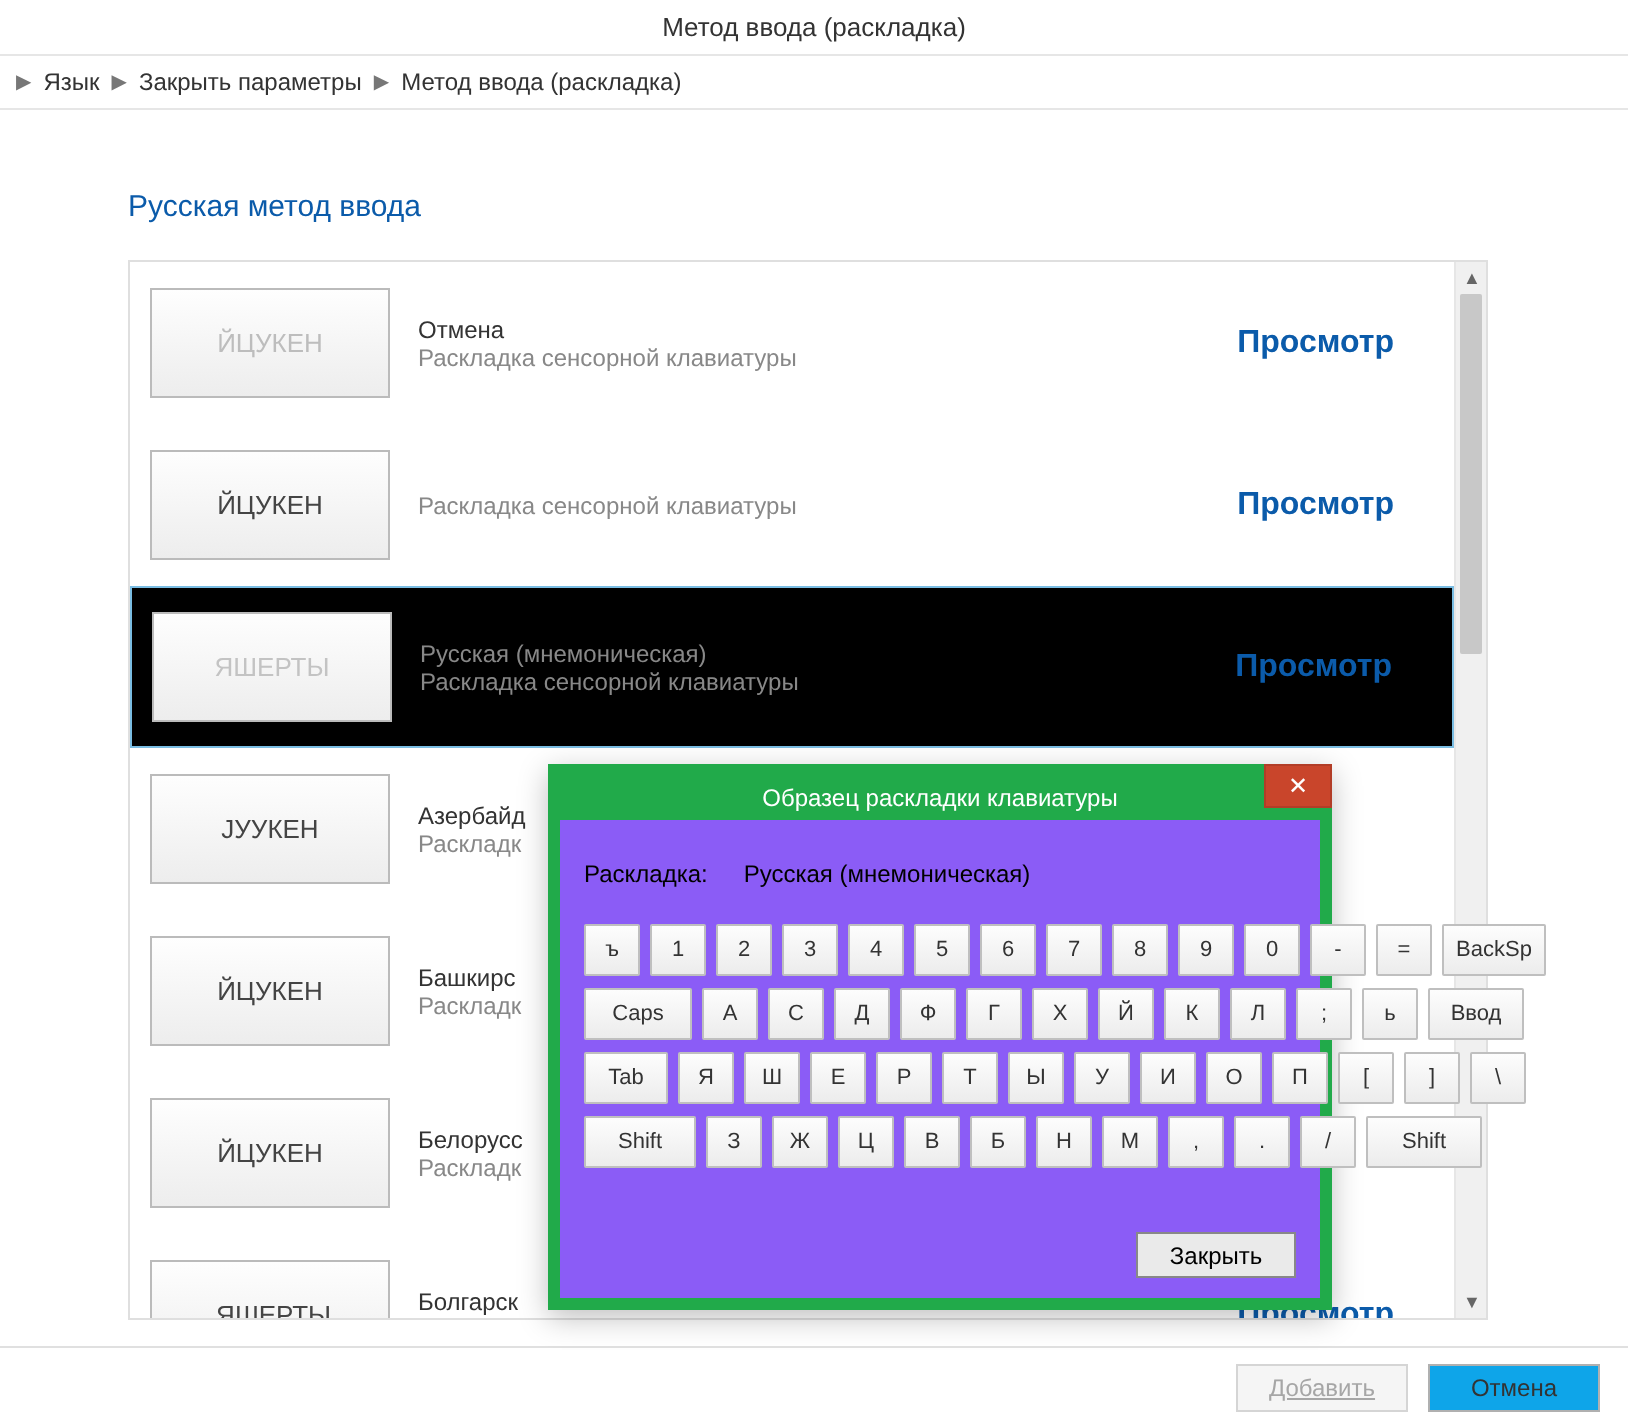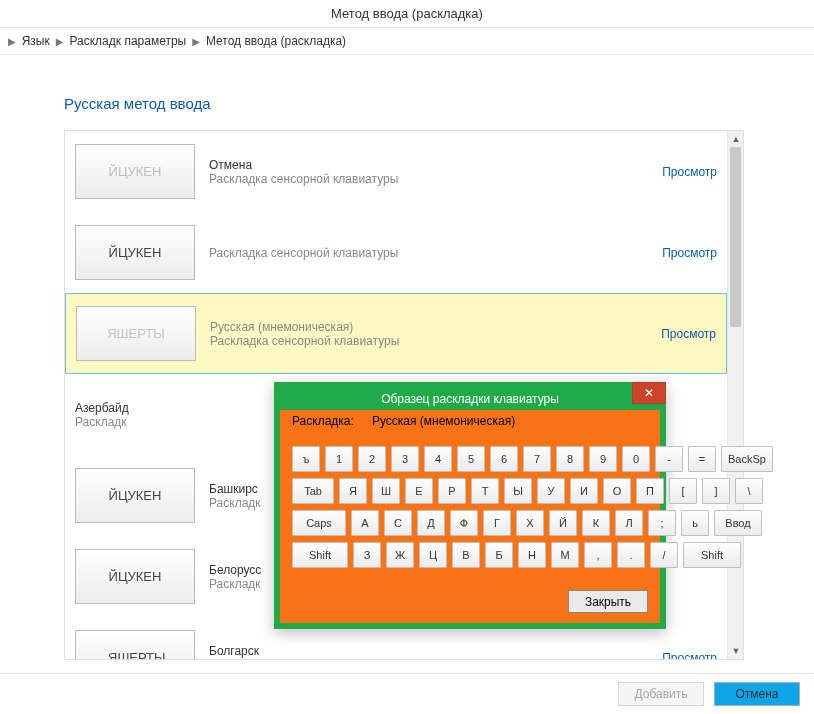--- a/index.html
+++ b/index.html
@@ -71,21 +71,21 @@
 }
 .row {
   display:flex;
   align-items:center;
   border-bottom: 0px solid transparent;
   padding: 8px 10px;
   height: 81px;
   gap: 14px;
 }
 .row.selected {
-  background:#fef9c3;
+  background:#000000;
   border:1px solid #7abde3;
 }
 .tile {
   width: 120px;
   height: 55px;
   border:1px solid #bbb;
   background: linear-gradient(#fefefe,#ededed);
   display:flex; align-items:center; justify-content:center;
   font-size: 13px;
   color:#444;
@@ -94,43 +94,45 @@
 .rowtext {
   flex:1;
 }
 .rowtext .t1 { font-size:12px; color:#333; }
 .rowtext .t2 { font-size:12px; color:#888; }
 .row.selected .rowtext .t1,
 .row.selected .rowtext .t2 { color:#888; }
 .row.selected .tile { color:#c3c3c3; }
 .preview-link {
   color:#0b5baa;
-  font-size:12px;
+  font-size:16px;
   cursor:pointer;
+  margin-right: 20px;
+  font-weight: bold;
 }
 .footer {
   position:absolute;
   left:0; right:0; bottom:0;
   border-top:1px solid #e0e0e0;
   padding: 8px 14px;
   display:flex;
   justify-content:flex-end;
   gap:10px;
   background:#fff;
 }
 .btn {
   min-width:86px;
   height:24px;
   border:1px solid #b0b0b0;
   background:#0ea5e9;
   font-size:12px;
   color:#333;
   cursor:pointer;
 }
-.btn.disabled { color:#a6a6a6; border-color:#d5d5d5; background:#f5f5f5; }
+.btn.disabled { color:#a6a6a6; border-color:#d5d5d5; background:#f5f5f5;text-decoration:underline; }
 
 .popup {
   position:absolute;
   left:274px; top:382px;
   width:392px;
   border:6px solid #21aa4a;
   background:#21aa4a;
   box-shadow: 0 4px 14px rgba(0,0,0,.25);
 }
 .popup-titlebar {
@@ -145,22 +147,22 @@
 .popup-close {
   position:absolute; right:-6px; top:-6px;
   width:34px; height:22px;
   background:#c9452b;
   color:#fff;
   display:flex; align-items:center; justify-content:center;
   font-size:12px;
   border:1px solid #b23d27;
 }
 .popup-body {
-  background:#f97316;
-  padding: 4px 12px 10px 12px;
+  background:#8b5cf6;
+  padding: 20px 12px 10px 12px;
 }
 .popup-label-row {
   font-size:12px;
   margin-bottom: 18px;
   display:flex;
   gap:18px;
 }
 .keyboard {
   display:flex;
   flex-direction:column;
@@ -178,39 +180,39 @@
   border-radius:1px;
 }
 .key.w-tab { min-width:42px; }
 .key.w-caps { min-width:54px; }
 .key.w-shift { min-width:56px; }
 .key.w-shiftr { min-width:58px; }
 .key.w-enter { min-width:48px; }
 .key.w-bksp { min-width:52px; }
 .popup-footer {
   display:flex; justify-content:flex-end;
-  margin-top:22px;
+  margin-top:32px;
 }
 .popup-btn {
   min-width:80px; height:23px;
   border:1px solid #888;
   background:#eaeaea;
   font-size:12px;
 }
 </style>
 </head>
 <body>
 
 <div class="window-title">Метод ввода (раскладка)</div>
 
 <div class="breadcrumb">
   <span class="chev">▶</span>
   <span>Язык</span>
   <span class="chev">▶</span>
-  <span>Раскладк параметры</span>
+  <span>Закрыть параметры</span>
   <span class="chev">▶</span>
   <span>Метод ввода (раскладка)</span>
 </div>
 
 <div class="content">
   <div class="heading">Русская метод ввода</div>
 
   <div class="listbox">
     <div class="listbox-inner">
 
@@ -234,20 +236,21 @@
       <div class="row selected">
         <div class="tile dim">ЯШЕРТЫ</div>
         <div class="rowtext">
           <div class="t1">Русская (мнемоническая)</div>
           <div class="t2">Раскладка сенсорной клавиатуры</div>
         </div>
         <div class="preview-link">Просмотр</div>
       </div>
 
       <div class="row">
+        <div class="tile">ЈУУКЕН</div>
         <div class="rowtext">
           <div class="t1">Азербайд</div>
           <div class="t2">Раскладк</div>
         </div>
       </div>
 
       <div class="row">
         <div class="tile">ЙЦУКЕН</div>
         <div class="rowtext">
           <div class="t1">Башкирс</div>
@@ -305,51 +308,51 @@
           <div class="key">5</div>
           <div class="key">6</div>
           <div class="key">7</div>
           <div class="key">8</div>
           <div class="key">9</div>
           <div class="key">0</div>
           <div class="key">-</div>
           <div class="key">=</div>
           <div class="key w-bksp">BackSp</div>
         </div>
+      <div class="krow" id="kr3">
+          <div class="key w-caps">Caps</div>
+          <div class="key">А</div>
+          <div class="key">С</div>
+          <div class="key">Д</div>
+          <div class="key">Ф</div>
+          <div class="key">Г</div>
+          <div class="key">Х</div>
+          <div class="key">Й</div>
+          <div class="key">К</div>
+          <div class="key">Л</div>
+          <div class="key">;</div>
+          <div class="key">ь</div>
+          <div class="key w-enter">Ввод</div>
+        </div>
       <div class="krow" id="kr2">
           <div class="key w-tab">Tab</div>
           <div class="key">Я</div>
           <div class="key">Ш</div>
           <div class="key">Е</div>
           <div class="key">Р</div>
           <div class="key">Т</div>
           <div class="key">Ы</div>
           <div class="key">У</div>
           <div class="key">И</div>
           <div class="key">О</div>
           <div class="key">П</div>
           <div class="key">[</div>
           <div class="key">]</div>
           <div class="key">\</div>
         </div>
-      <div class="krow" id="kr3">
-          <div class="key w-caps">Caps</div>
-          <div class="key">А</div>
-          <div class="key">С</div>
-          <div class="key">Д</div>
-          <div class="key">Ф</div>
-          <div class="key">Г</div>
-          <div class="key">Х</div>
-          <div class="key">Й</div>
-          <div class="key">К</div>
-          <div class="key">Л</div>
-          <div class="key">;</div>
-          <div class="key">ь</div>
-          <div class="key w-enter">Ввод</div>
-        </div>
       <div class="krow" id="kr4">
           <div class="key w-shift">Shift</div>
           <div class="key">З</div>
           <div class="key">Ж</div>
           <div class="key">Ц</div>
           <div class="key">В</div>
           <div class="key">Б</div>
           <div class="key">Н</div>
           <div class="key">М</div>
           <div class="key">,</div>

